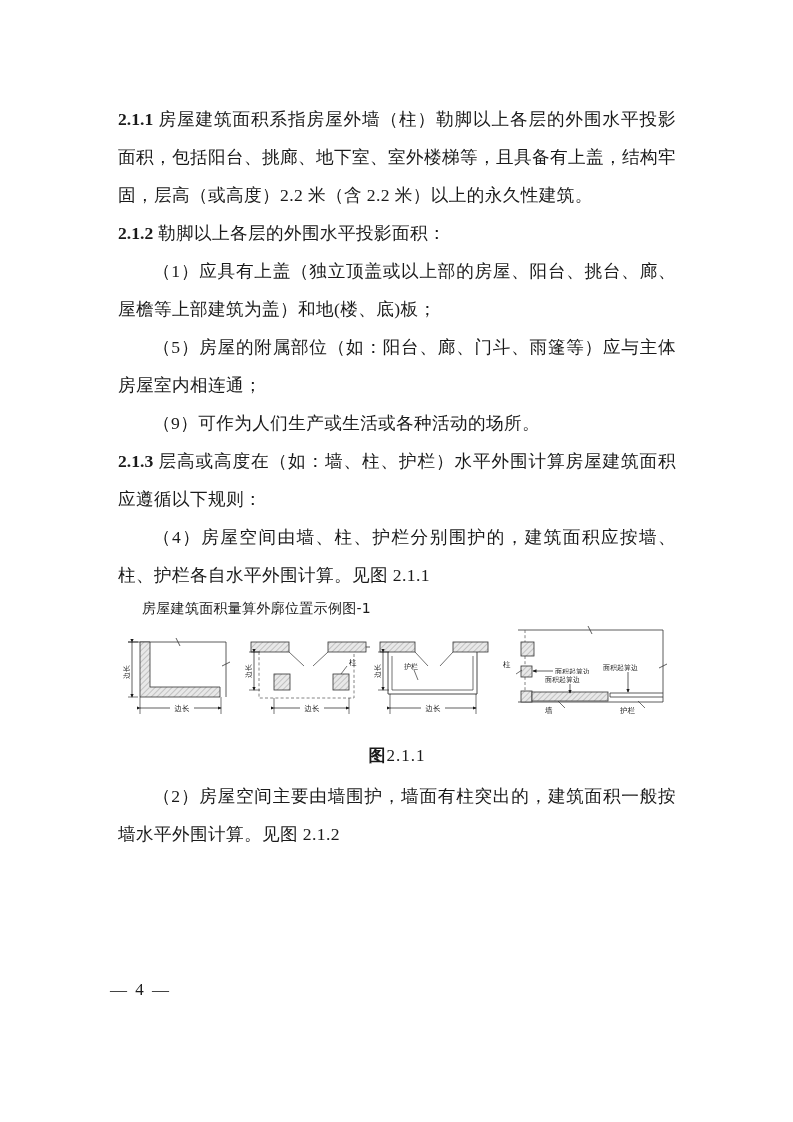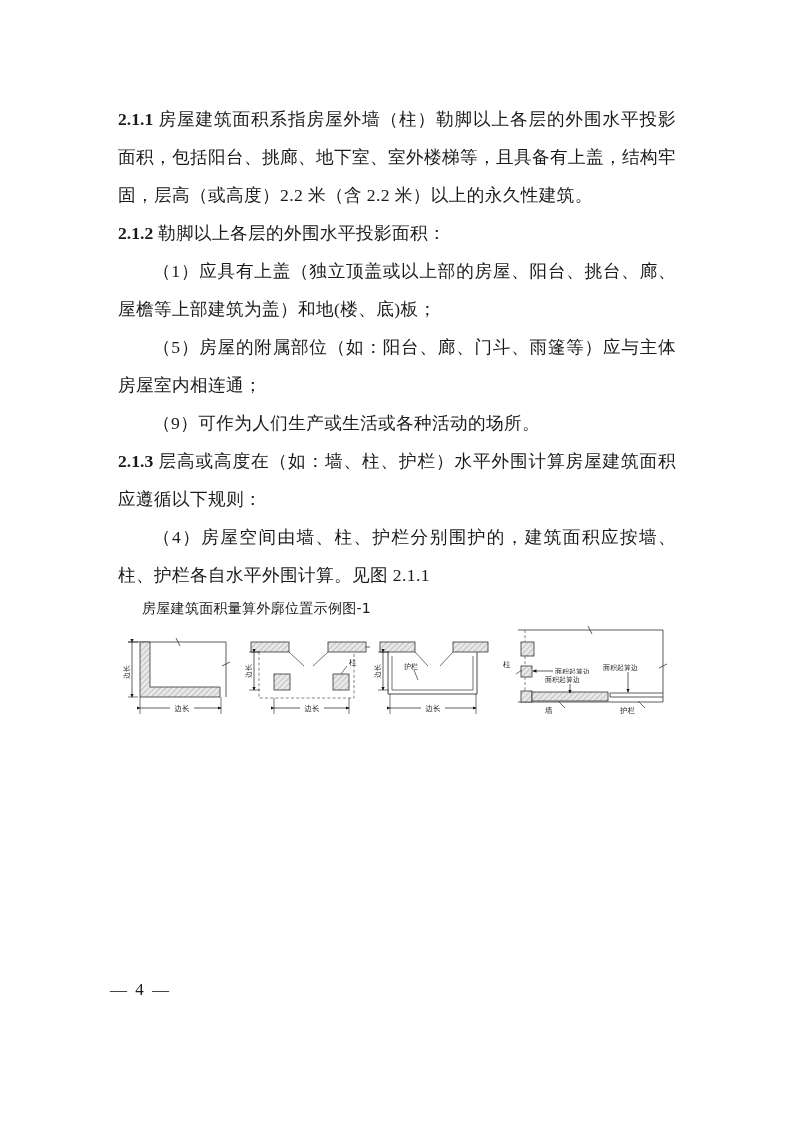--- a/index.html
+++ b/index.html
@@ -244,19 +244,21 @@
 
             <line x1="440" y1="79" x2="447" y2="86" stroke="#333" stroke-width="0.7"></line>
             <text x="427" y="91" font-size="7.5">墙</text>
 
             <line x1="520" y1="79" x2="527" y2="86" stroke="#333" stroke-width="0.7"></line>
             <text x="502" y="91" font-size="7.5">护栏</text>
           </g>
         </svg>
       </div>
 
+      <div class="fig-caption"><span class="cap-cn">图</span><span>2.1.1</span></div>
     </div>
 
+    <p class="para indent">（2）房屋空间主要由墙围护，墙面有柱突出的，建筑面积一般按墙水平外围计算。见图 2.1.2</p>
 
   </div>
 
   <div class="page-number">— 4 —</div>
 </div>
 
 </body></html>

